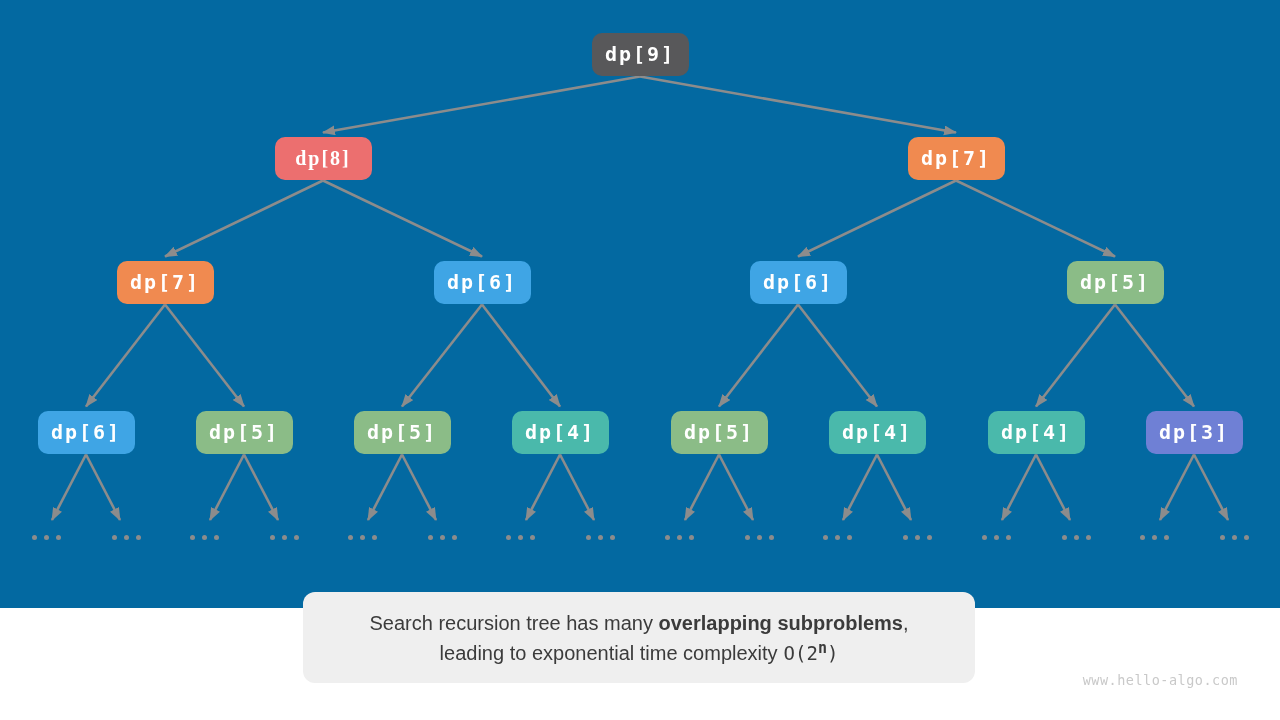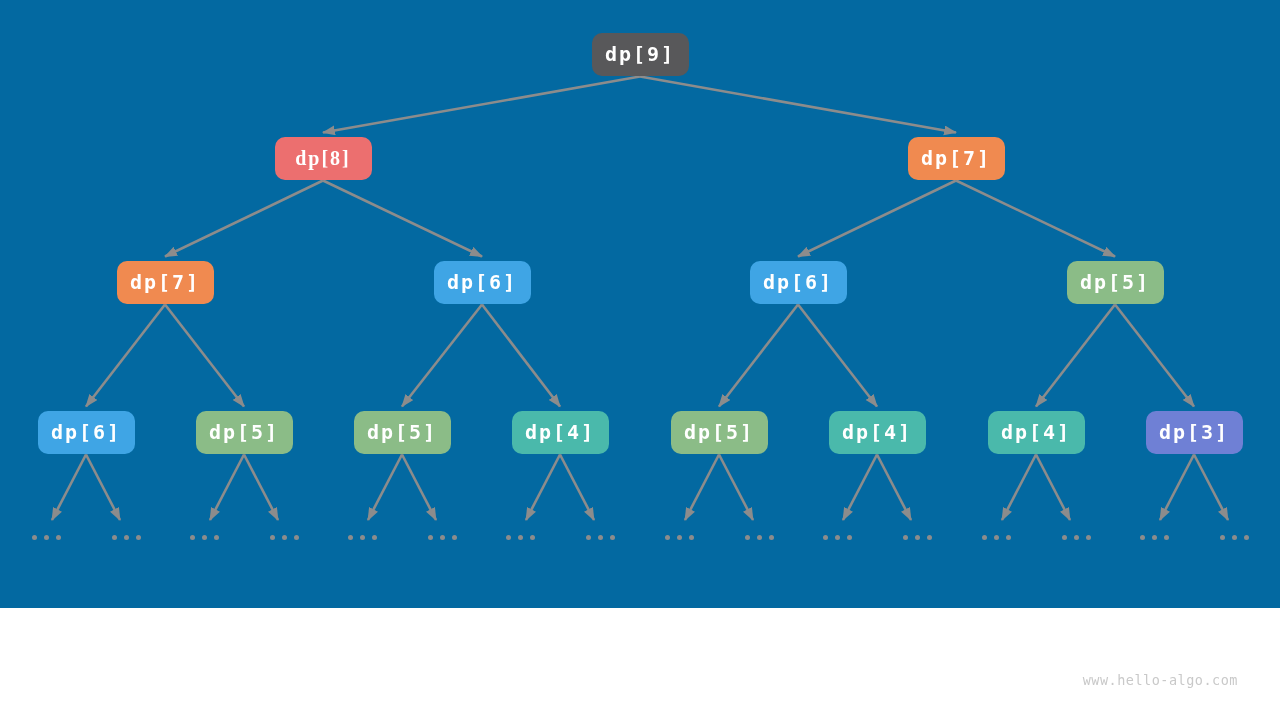--- a/index.html
+++ b/index.html
@@ -211,15 +211,23 @@
         <div class="ellipsis-dot" style="background: rgb(140, 140, 140);"></div>
         <div class="ellipsis-dot" style="background: rgb(140, 140, 140);"></div>
       </div>
       <div class="ellipsis-group" style="left: 1219.5px; top: 534.5px;">
         <div class="ellipsis-dot" style="background: rgb(140, 140, 140);"></div>
         <div class="ellipsis-dot" style="background: rgb(140, 140, 140);"></div>
         <div class="ellipsis-dot" style="background: rgb(140, 140, 140);"></div>
       </div>
     </div>
 
+  <div class="caption">
+    <div>
+      <span>Search recursion tree has many </span><b>overlapping subproblems</b><span>,</span>
+    </div>
+    <div>
+      <span>leading to exponential time complexity</span><span class="complexity"><span>O(2</span><sup>n</sup><span>)</span></span>
+    </div>
+  </div>
 
   <div class="watermark">www.hello-algo.com</div>
 </div>
 
 </body></html>

